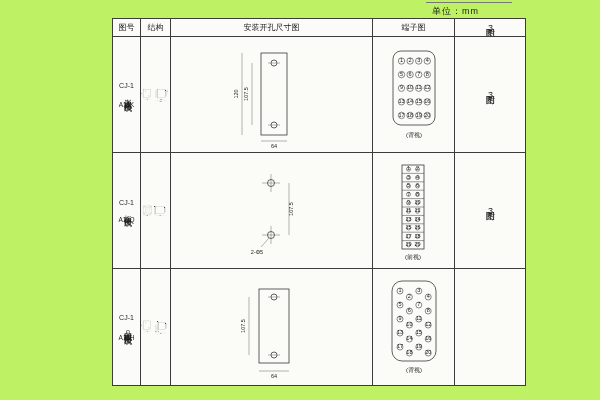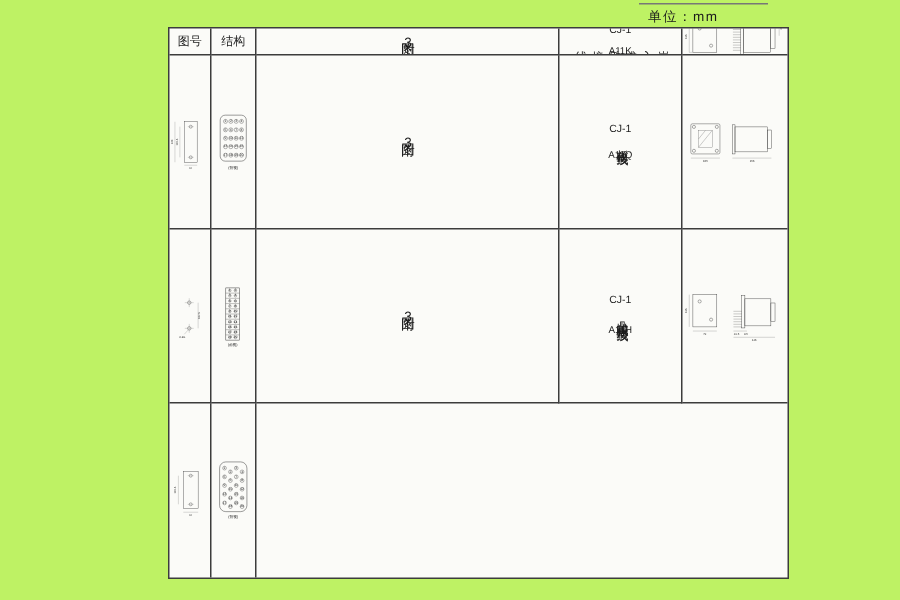--- a/index.html
+++ b/index.html
@@ -33,20 +33,22 @@
 <body>
 
 <div class="page">
   <div class="unit-rule"></div>
   <div class="unit">单位：mm</div>
 
   <div class="tbl">
 
     <div class="c hd">图号</div>
     <div class="c hd">结构</div>
+    <div class="c hd">安装开孔尺寸图</div>
+    <div class="c hd">端子图</div>
 
     <div class="c figcell">
       <span class="vtext">附图3</span>
     </div>
     <div class="c structcell">
       <span class="model">CJ-1</span>
       <span class="vtext struct">嵌入式后接线</span>
       <span class="code">A11K</span>
     </div>
     <div class="c">

